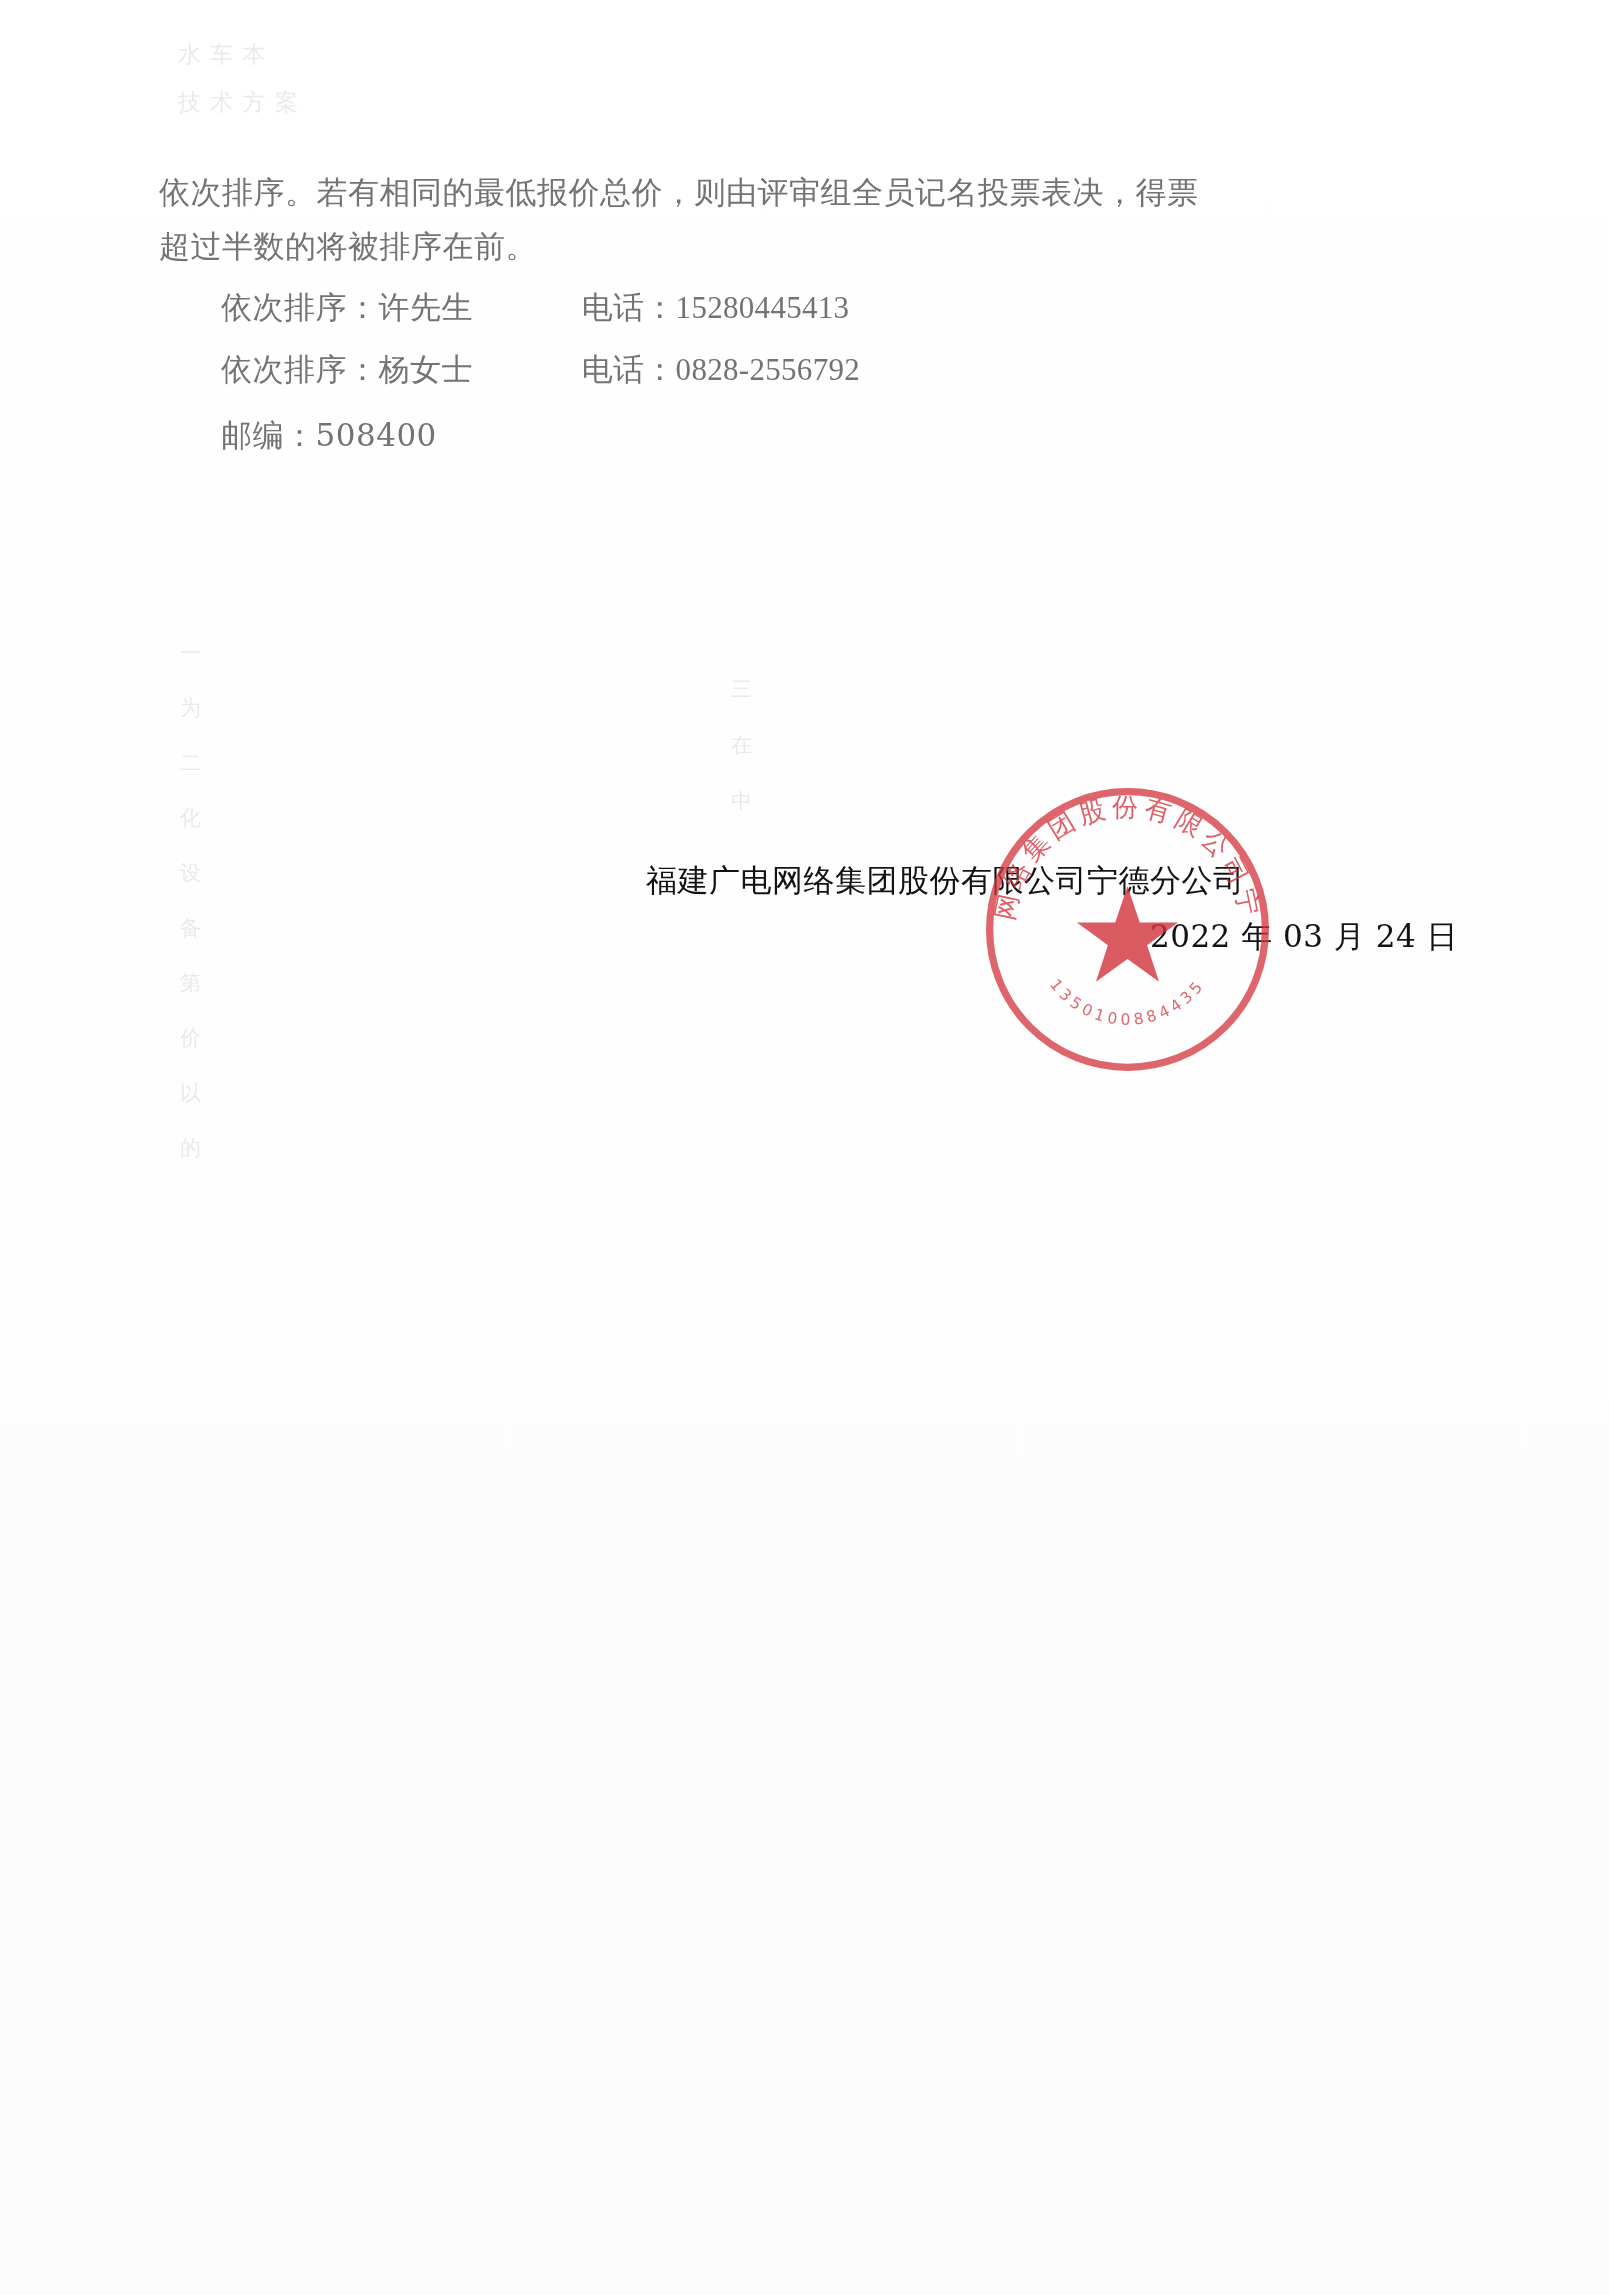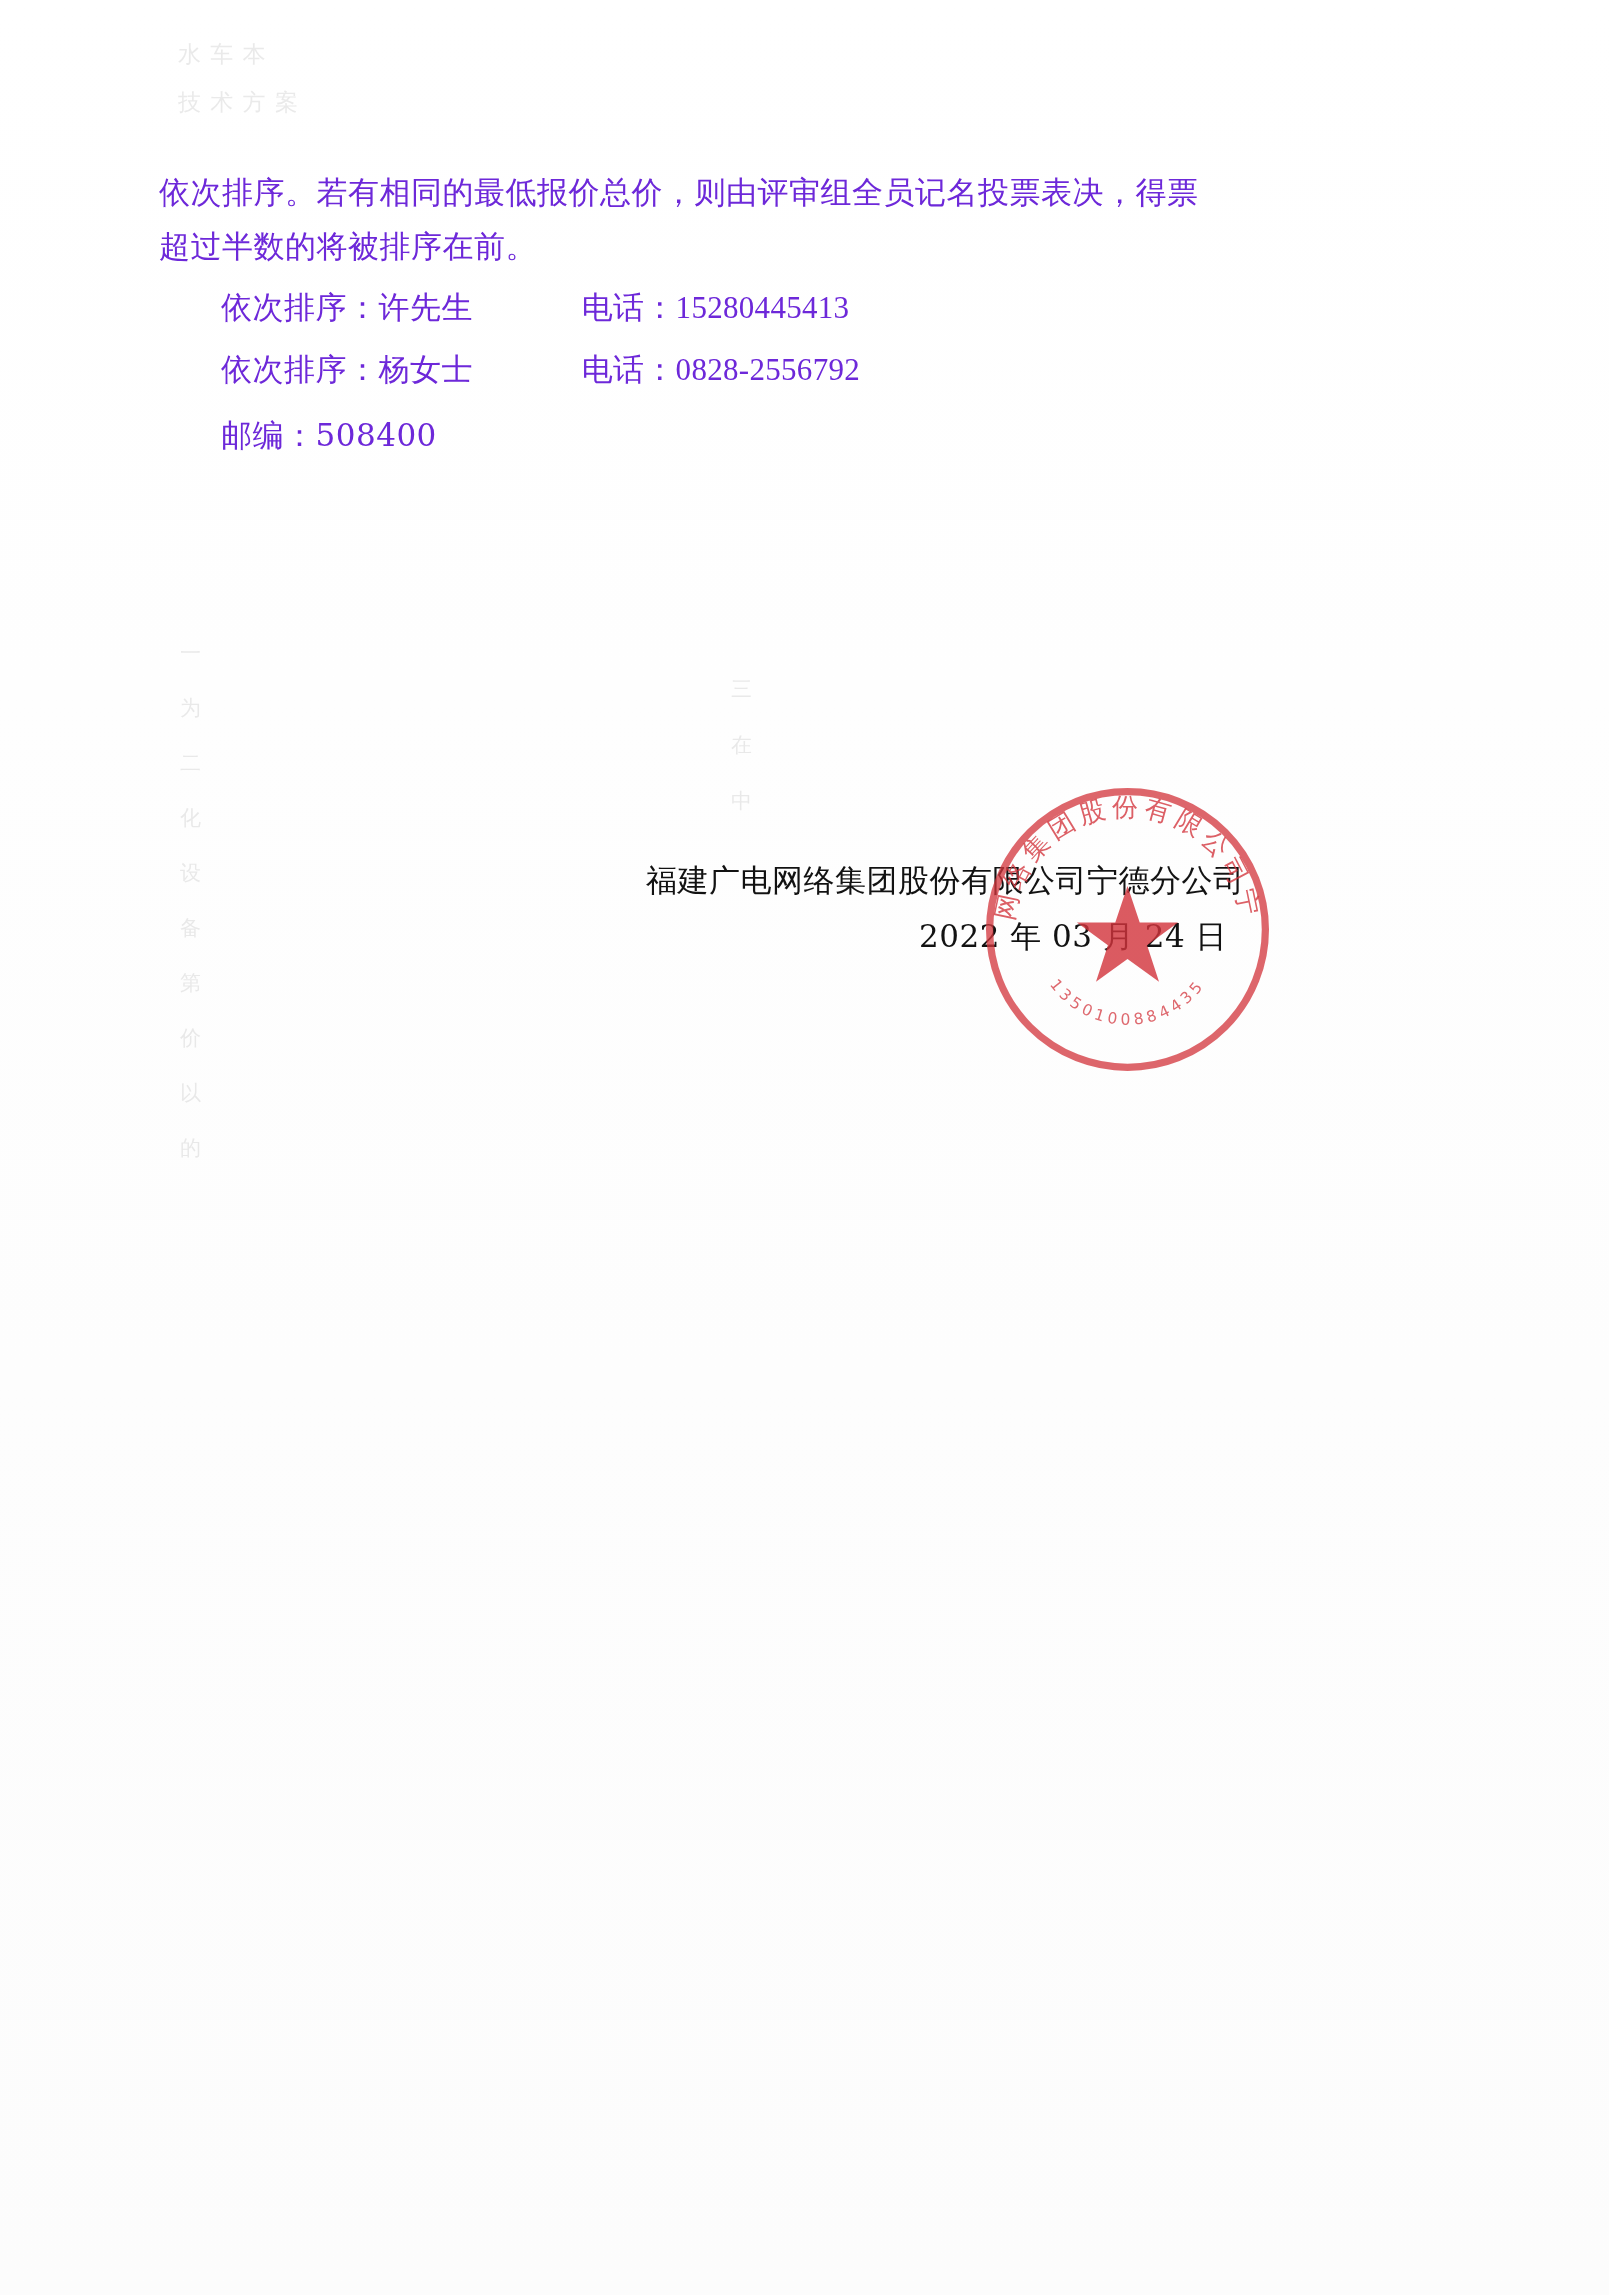--- a/index.html
+++ b/index.html
@@ -32,21 +32,21 @@
     left: 159px;
     top: 165px;
     width: 1303px;
   }
   .para {
     font-size: 31px;
     line-height: 54px;
     letter-spacing: 0.5px;
     text-align: justify;
     margin: 0;
-    color: #6d28d9;
+    color: #737373;
   }
   .line {
     display: block;
     white-space: nowrap;
   }
   .indent {
     padding-left: 62px;
   }
   .contact-row {
     display: block;
@@ -79,20 +79,21 @@
   }
   .sig-line {
     font-size: 31px;
     line-height: 56px;
     letter-spacing: 0.5px;
     color: #121212;
     white-space: nowrap;
   }
   .sig-date {
     padding-left: 273px;
+    text-align: right;
   }
   
   .seal {
     position: absolute;
     left: 972px;
     top: 774px;
     width: 311px;
     height: 311px;
     pointer-events: none;
     opacity: 0.92;

